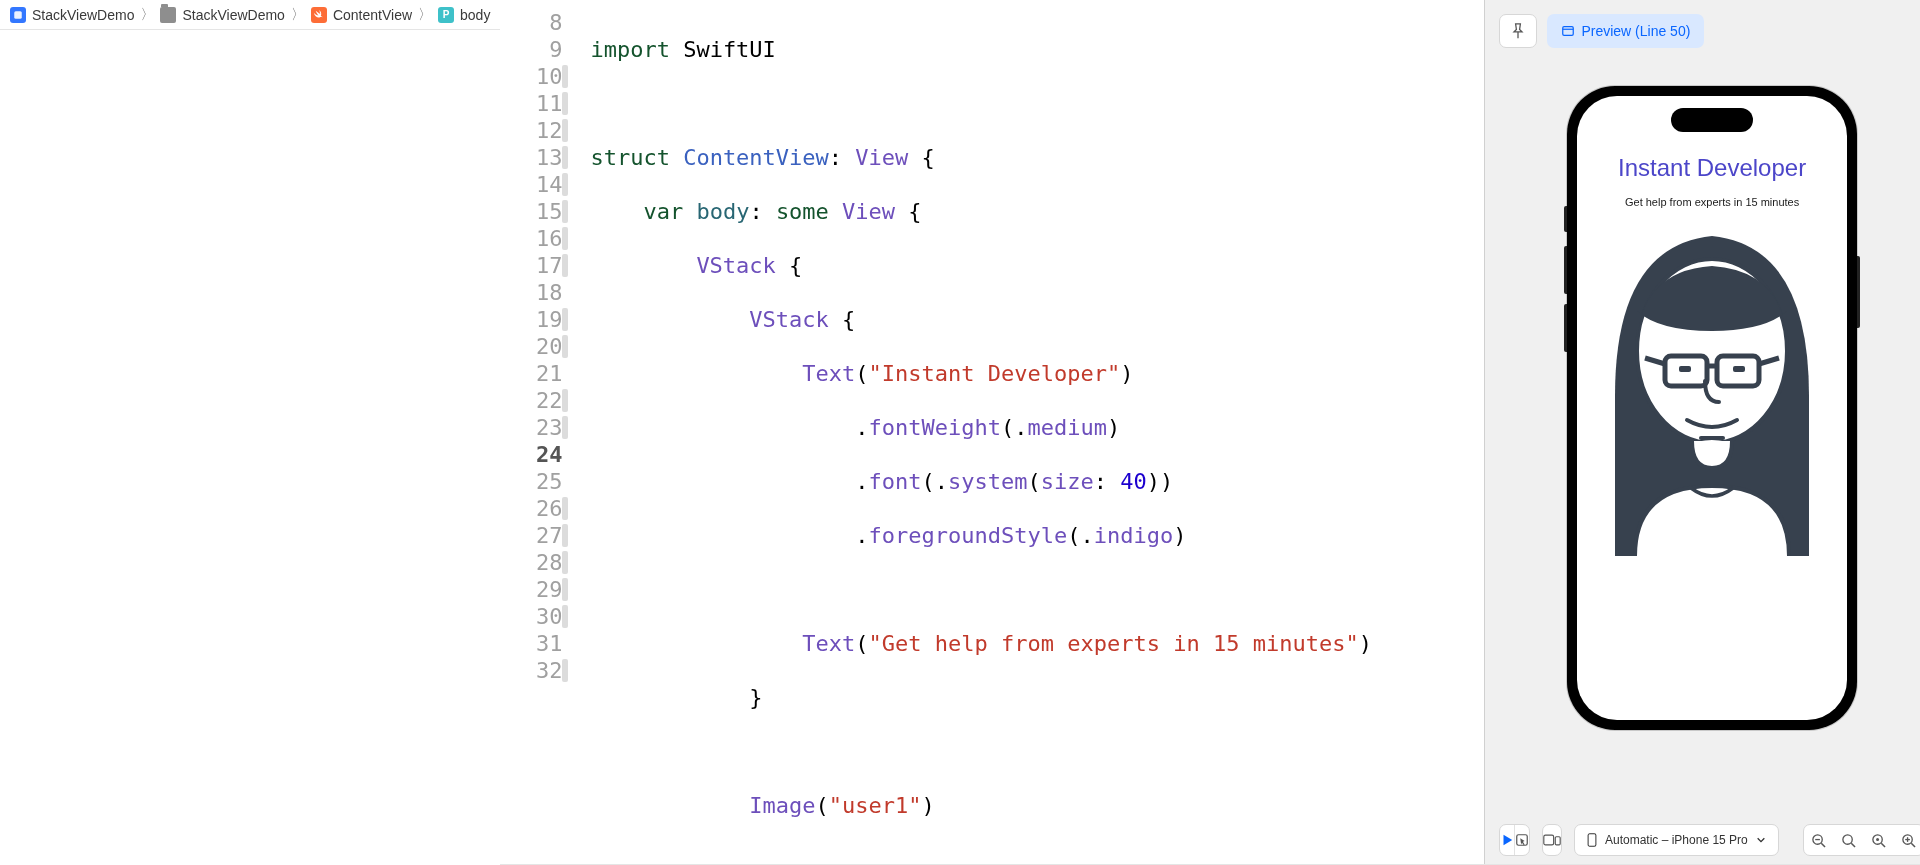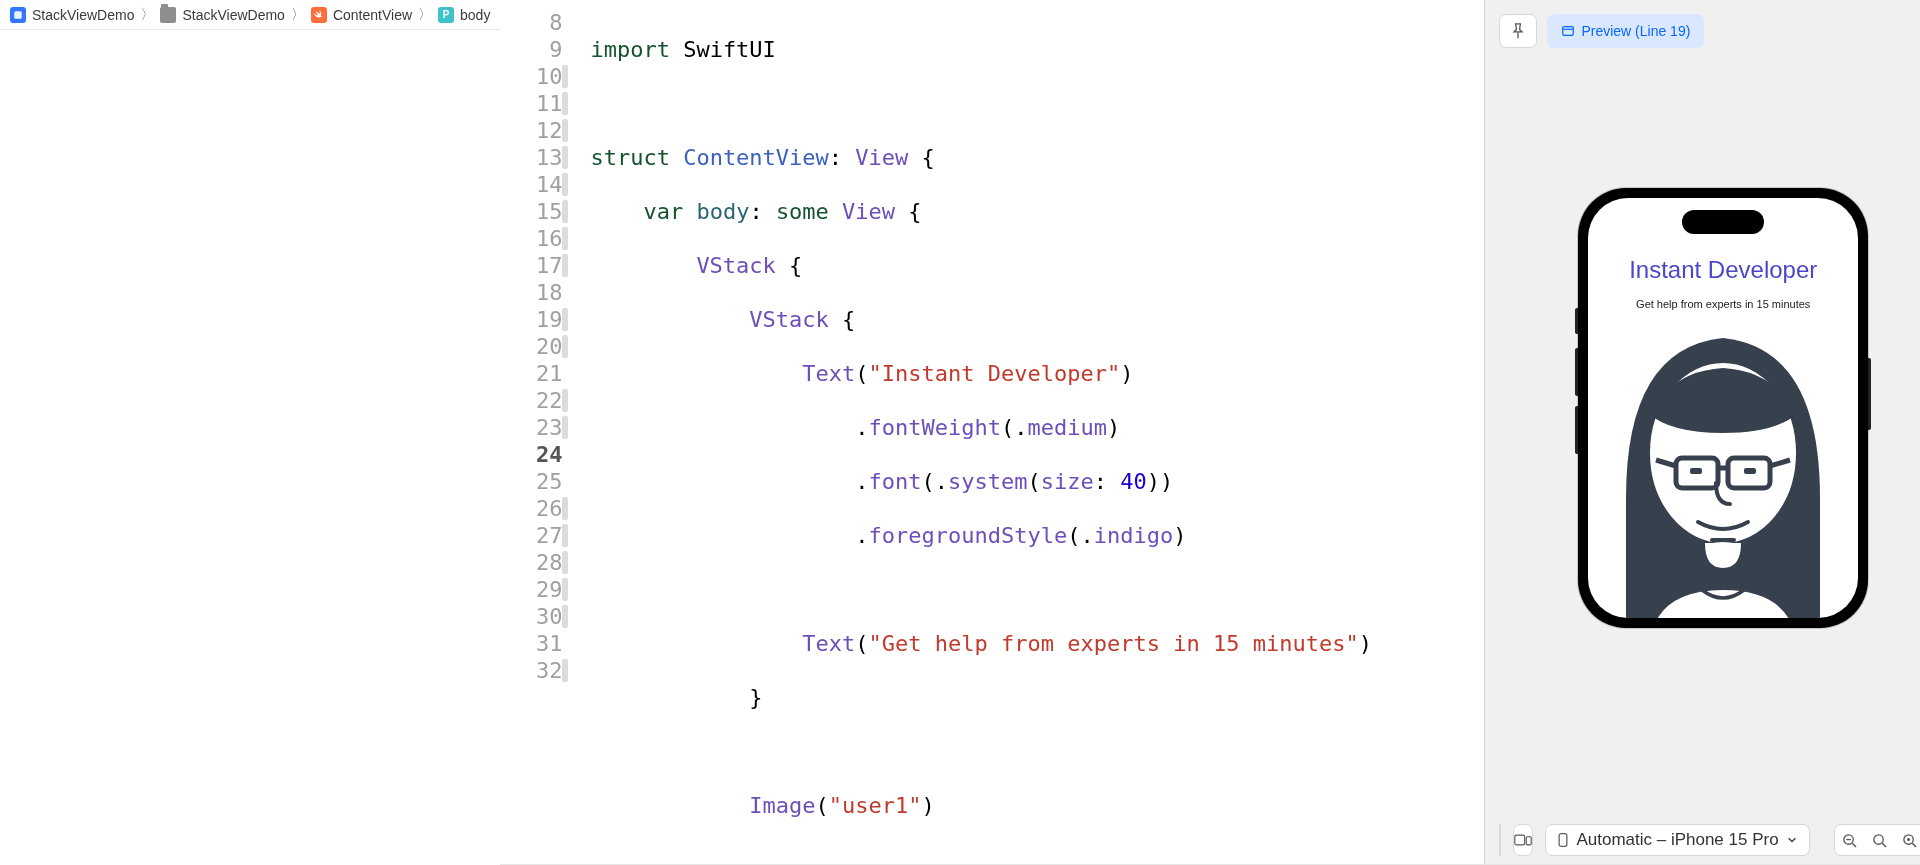--- a/index.html
+++ b/index.html
@@ -43,39 +43,39 @@
 
   
   .preview { flex:1; background: #f0f0f0; position: relative; display:flex; flex-direction:column; }
   .preview-top { position:absolute; top:14px; left:14px; display:flex; gap:10px; align-items:flex-start; z-index:5; }
   .pin-btn { width:38px; height:34px; background:#fff; border:1px solid #d7d7d7; border-radius:7px; display:flex; align-items:center; justify-content:center; color:#555; }
   .preview-tab { height:34px; background:#d9e8ff; border-radius:7px; display:flex; align-items:center; gap:6px; padding: 0 14px; color:#0a66ff; font-size:14px; font-weight:500; }
 
   .canvas-area { flex:1; display:flex; align-items:center; justify-content:center; }
 
   
-  .phone { width: 290px; height: 440px; background: #000; border-radius: 48px; padding: 10px; position:relative; box-shadow: 0 0 0 1px #c8c8c8; }
+  .phone { width: 290px; height: 644px; background: #000; border-radius: 48px; padding: 10px; position:relative; box-shadow: 0 0 0 1px #c8c8c8; }
   .phone-btn-l1 { position:absolute; left:-3px; top:120px; width:3px; height:26px; background:#222; border-radius:2px 0 0 2px; }
   .phone-btn-l2 { position:absolute; left:-3px; top:160px; width:3px; height:48px; background:#222; border-radius:2px 0 0 2px; }
   .phone-btn-l3 { position:absolute; left:-3px; top:218px; width:3px; height:48px; background:#222; border-radius:2px 0 0 2px; }
   .phone-btn-r  { position:absolute; right:-3px; top:170px; width:3px; height:72px; background:#222; border-radius:0 2px 2px 0; }
   .phone-screen { width:100%; height:100%; background:#fff; border-radius:40px; overflow:hidden; position:relative; display:flex; flex-direction:column; align-items:center; }
   .dynamic-island { position:absolute; top:12px; left:50%; transform:translateX(-50%); width:82px; height:24px; background:#000; border-radius:14px; }
   .app-title { margin-top:58px; font-size:24px; font-weight:500; color:#4c46c9; }
   .app-sub { font-size:11px; color:#1b1b1b; margin-top:14px; }
   .avatar { margin-top: 8px; width:234px; height:340px; }
 
   
   .preview-bottom { height:48px; display:flex; align-items:center; padding:0 14px; gap:12px; }
   .btn-group { display:flex; background:#fff; border:1px solid #d7d7d7; border-radius:7px; overflow:hidden; height:32px; align-items:stretch; }
   .btn-group .tb { width:34px; display:flex; align-items:center; justify-content:center; color:#555; border-right:1px solid #e2e2e2; }
   .btn-group .tb:last-child { border-right:none; }
   .btn-group .tb.blue { color:#0a66ff; }
   .btn-single { width:36px; height:32px; background:#fff; border:1px solid #d7d7d7; border-radius:7px; display:flex; align-items:center; justify-content:center; color:#555; }
-  .device-sel { flex:0 0 auto; height:32px; background:#fff; border:1px solid #d7d7d7; border-radius:7px; display:flex; align-items:center; gap:8px; padding:0 12px; font-size:17px; color:#333; }
+  .device-sel { flex:0 0 auto; height:32px; background:#fff; border:1px solid #d7d7d7; border-radius:7px; display:flex; align-items:center; gap:8px; padding:0 12px; font-size:12px; color:#333; }
   .flex-spacer { flex:1; }
   .zoom-group { display:flex; background:#fff; border:1px solid #d7d7d7; border-radius:7px; height:32px; }
   .zoom-group .tb { width:30px; display:flex; align-items:center; justify-content:center; color:#555; }
   svg { display:block; }
 </style>
 </head>
 <body>
 
 <div class="root">
 
@@ -175,21 +175,21 @@
         <div class="pin-btn">
           <svg width="14" height="16" viewBox="0 0 14 20">
               <path fill="none" stroke="currentColor" stroke-width="1.6" d="M4 1h6l-1 7 3 3H2l3-3L4 1zM7 11v8"></path>
             </svg>
         </div>
         <div class="preview-tab">
           <svg width="14" height="14" viewBox="0 0 16 16">
               <rect x="2" y="3" width="12" height="10" rx="1.5" fill="none" stroke="currentColor" stroke-width="1.4"></rect>
               <line x1="2" y1="6" x2="14" y2="6" stroke="currentColor" stroke-width="1.4"></line>
             </svg>
-          <span>Preview (Line 19)</span>
+          <span>Preview (Line 50)</span>
         </div>
       </div>
 
       <div class="canvas-area">
         <div class="phone">
           <div class="phone-btn-l1"></div>
             <div class="phone-btn-l2"></div>
             <div class="phone-btn-l3"></div>
             <div class="phone-btn-r"></div>
           <div class="phone-screen">

